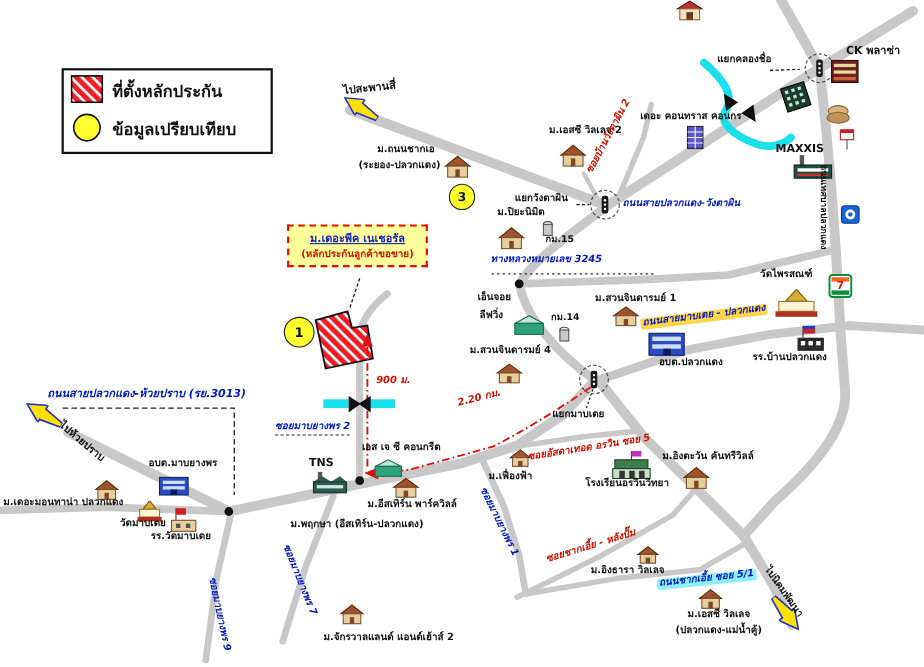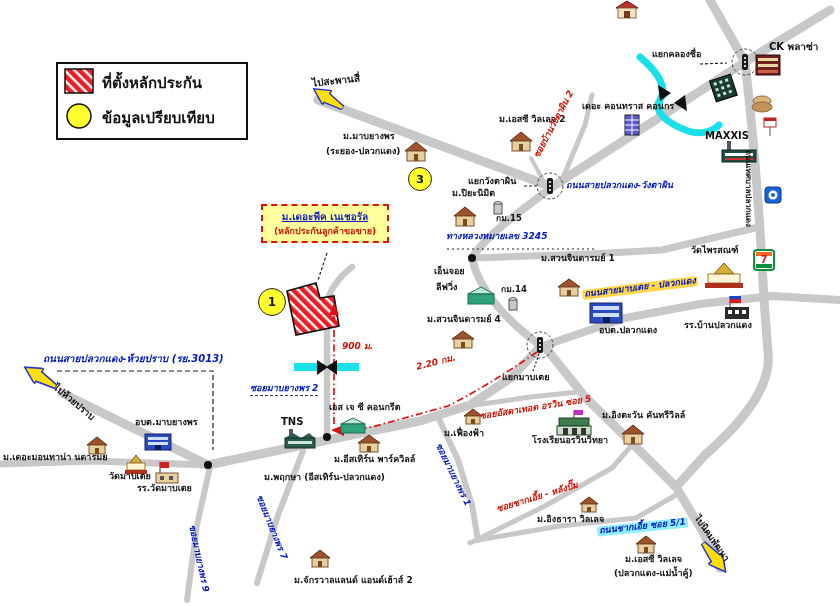--- a/index.html
+++ b/index.html
@@ -348,50 +348,50 @@
           </svg></span>
       <span class="leg-txt">ข้อมูลเปรียบเทียบ</span>
     </div>
   </div>
 
   <div class="circ" style="left:258px;top:288px;width:26px;height:26px;font-size:12px">1</div>
   <div class="circ" style="left:408px;top:167px;width:22px;height:22px;font-size:11px">3</div>
 
   <div class="t" style="left:312px;top:75px;font-size:10px;transform:rotate(-6deg)">ไปสะพานสี่</div>
   <div class="t" style="left:499px;top:115px">ม.เอสซี วิลเลจ 2</div>
-  <div class="t" style="left:343px;top:132px">ม.มาบยางพร</div>
+  <div class="t" style="left:343px;top:132px">ม.ถนนชากเอ</div>
   <div class="t" style="left:326px;top:147px">(ระยอง-ปลวกแดง)</div>
   <div class="t" style="left:452px;top:189px">ม.ปิยะนิมิต</div>
   <div class="t" style="left:468px;top:177px">แยกวังตาผิน</div>
   <div class="t" style="left:496px;top:214px;font-size:8.5px">กม.15</div>
   <div class="t tb" style="left:446px;top:232px">ทางหลวงหมายเลข 3245</div>
   <div class="t tb" style="left:566px;top:181px">ถนนสายปลวกแดง-วังตาผิน</div>
   <div class="t tr" style="left:541px;top:150px;transform:rotate(-62deg);transform-origin:0 100%">ซอยบ้านวังตาผิน 2</div>
   <div class="t" style="left:652px;top:50px">แยกคลองชื่อ</div>
   <div class="t" style="left:769px;top:41px;font-size:10px">CK พลาซ่า</div>
   <div class="t" style="left:582px;top:102px">เดอะ คอนทราส คอนกร</div>
   <div class="t" style="left:705px;top:130px;font-size:10px">MAXXIS</div>
   <div class="t" style="left:752px;top:150px;font-size:8px;transform:rotate(90deg);transform-origin:0 0">ถนนเทศบาลปลวกแดง</div>
   <div class="t" style="left:691px;top:246px">วัดไพรสณฑ์</div>
   <div class="t" style="left:684px;top:321px">รร.บ้านปลวกแดง</div>
   <div class="t" style="left:599px;top:326px">อบต.ปลวกแดง</div>
   <div class="t tb thl" style="left:582px;top:283px;transform:rotate(-7deg)">ถนนสายมาบเตย - ปลวกแดง</div>
-  <div class="t" style="left:541px;top:254px">ม.สวนจินดารมย์ 1</div>
+  <div class="t" style="left:541px;top:268px">ม.สวนจินดารมย์ 1</div>
   <div class="t" style="left:501px;top:285px;font-size:8.5px">กม.14</div>
   <div class="t" style="left:434px;top:267px">เอ็นจอย</div>
   <div class="t" style="left:436px;top:283px">ลีฟวิ่ง</div>
   <div class="t" style="left:427px;top:315px">ม.สวนจินดารมย์ 4</div>
   <div class="t" style="left:502px;top:373px">แยกมาบเตย</div>
   <div class="t tr" style="left:416px;top:358px;transform:rotate(-14deg)">2.20 กม.</div>
   <div class="t tb" style="left:250px;top:384px;border-bottom:1px dashed #333;padding-bottom:1px">ซอยมาบยางพร 2</div>
   <div class="t tr" style="left:342px;top:342px">900 ม.</div>
   <div class="t tb" style="left:43px;top:353px;font-size:10px">ถนนสายปลวกแดง-ห้วยปราบ (รย.3013)</div>
   <div class="t" style="left:58px;top:382px;font-size:9.5px;transform:rotate(40deg);transform-origin:0 0">ไปห้วยปราบ</div>
   <div class="t" style="left:135px;top:418px">อบต.มาบยางพร</div>
-  <div class="t" style="left:3px;top:453px">ม.เดอะมอนทาน่า นดารมย</div>
+  <div class="t" style="left:3px;top:453px">ม.เดอะมอนทาน่า ปลวกแดง</div>
   <div class="t" style="left:109px;top:472px">วัดมาบเตย</div>
   <div class="t" style="left:137px;top:484px">รร.วัดมาบเตย</div>
   <div class="t" style="left:281px;top:416px;font-size:10px">TNS</div>
   <div class="t" style="left:329px;top:403px">เอส เจ ซี คอนกรีต</div>
   <div class="t" style="left:334px;top:455px">ม.อีสเทิร์น พาร์ควิลล์</div>
   <div class="t" style="left:264px;top:473px">ม.พฤกษา (อีสเทิร์น-ปลวกแดง)</div>
   <div class="t" style="left:444px;top:429px">ม.เฟื่องฟ้า</div>
   <div class="t" style="left:532px;top:436px">โรงเรียนอรวินวิทยา</div>
   <div class="t tr" style="left:480px;top:412px;transform:rotate(-9deg);transform-origin:0 50%">ซอยอัสดาเทอด อรวิน ซอย 5</div>
   <div class="t" style="left:602px;top:411px">ม.อิงตะวัน คันทรีวิลล์</div>

